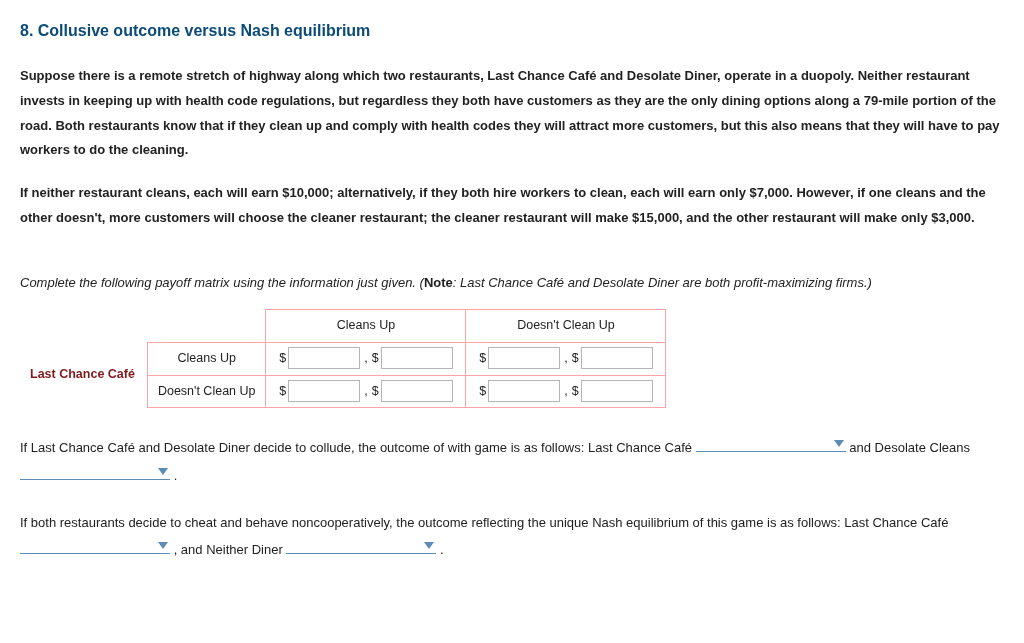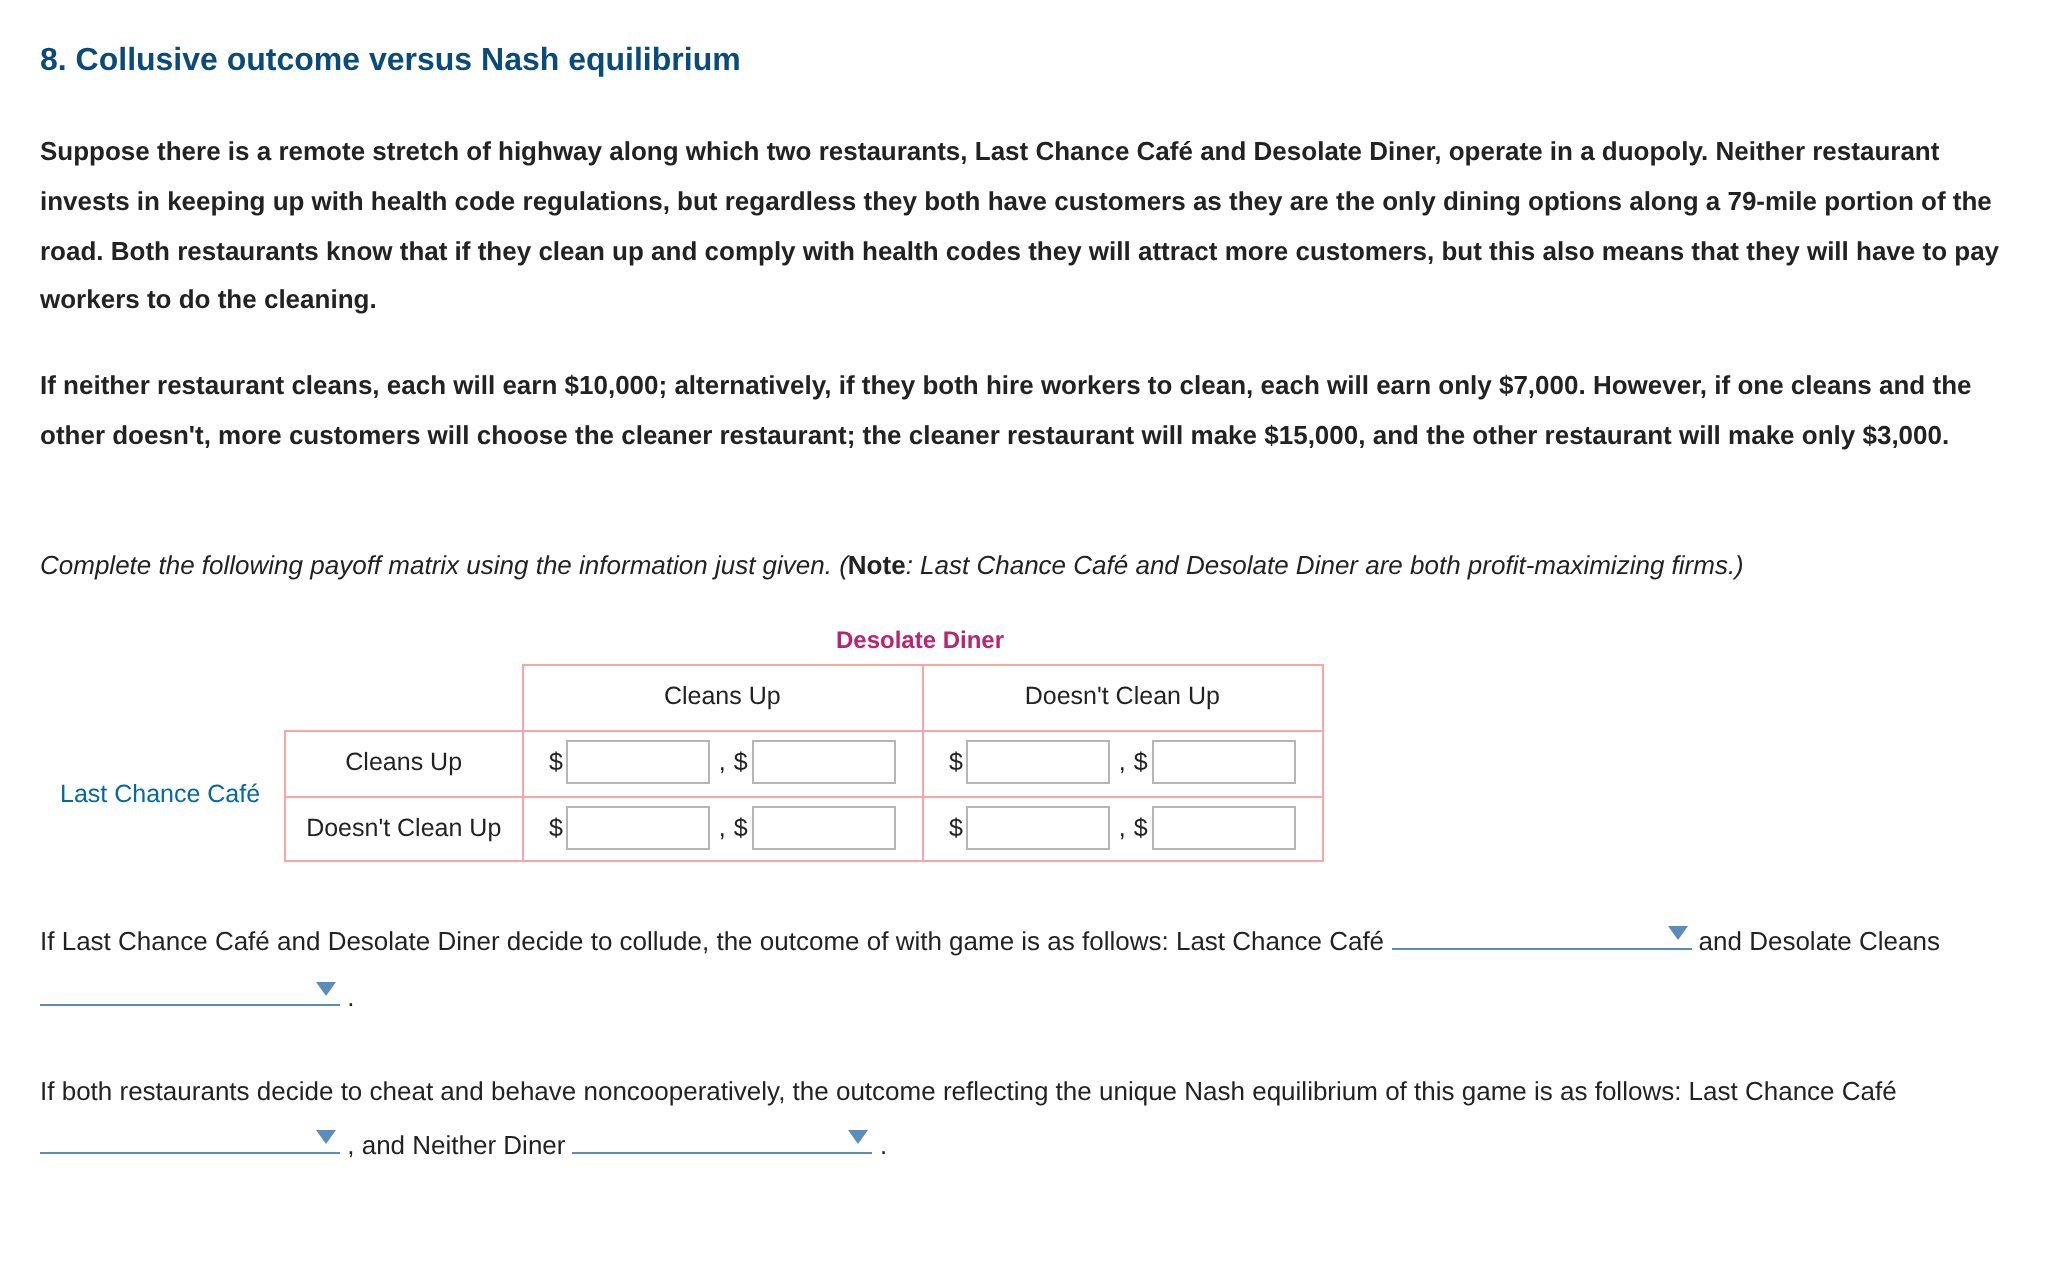--- a/index.html
+++ b/index.html
@@ -47,22 +47,22 @@
       border-collapse: collapse;
     }
     table.payoff td, table.payoff th {
       border: 1px solid #fca5a5;
       padding: 4px 10px;
       text-align: center;
       font-size: 12.5px;
       vertical-align: middle;
     }
     .row-label-outer {
-      color: #0369a1;
-      font-weight: normal;
+      color: #7f1d1d;
+      font-weight: bold;
       border: none !important;
       text-align: left;
       padding-right: 12px !important;
       font-size: 12px;
       white-space: nowrap;
     }
     .no-border {
       border: none !important;
     }
     .col-head {
@@ -114,21 +114,20 @@
 
 <p class="para">Suppose there is a remote stretch of highway along which two restaurants, Last Chance Café and Desolate Diner, operate in a duopoly. Neither restaurant invests in keeping up with health code regulations, but regardless they both have customers as they are the only dining options along a 79-mile portion of the road. Both restaurants know that if they clean up and comply with health codes they will attract more customers, but this also means that they will have to pay workers to do the cleaning.</p>
 
 <p class="para">If neither restaurant cleans, each will earn $10,000; alternatively, if they both hire workers to clean, each will earn only $7,000. However, if one cleans and the other doesn't, more customers will choose the cleaner restaurant; the cleaner restaurant will make $15,000, and the other restaurant will make only $3,000.</p>
 
 <p class="instruction">
   <span>Complete the following payoff matrix using the information just given. (</span><span class="note-label">Note</span><span>: Last Chance Café and Desolate Diner are both profit-maximizing firms.)</span>
 </p>
 
 <div class="matrix-wrap">
-  <div class="desolate-header">Desolate Diner</div>
   <table class="payoff">
     <tbody>
         <tr>
       <td class="no-border"></td>
       <td class="no-border"></td>
       <td class="col-head">Cleans Up</td>
       <td class="col-head">Doesn't Clean Up</td>
     </tr>
     <tr>
       <td rowspan="2" class="row-label-outer">Last Chance Café</td>

